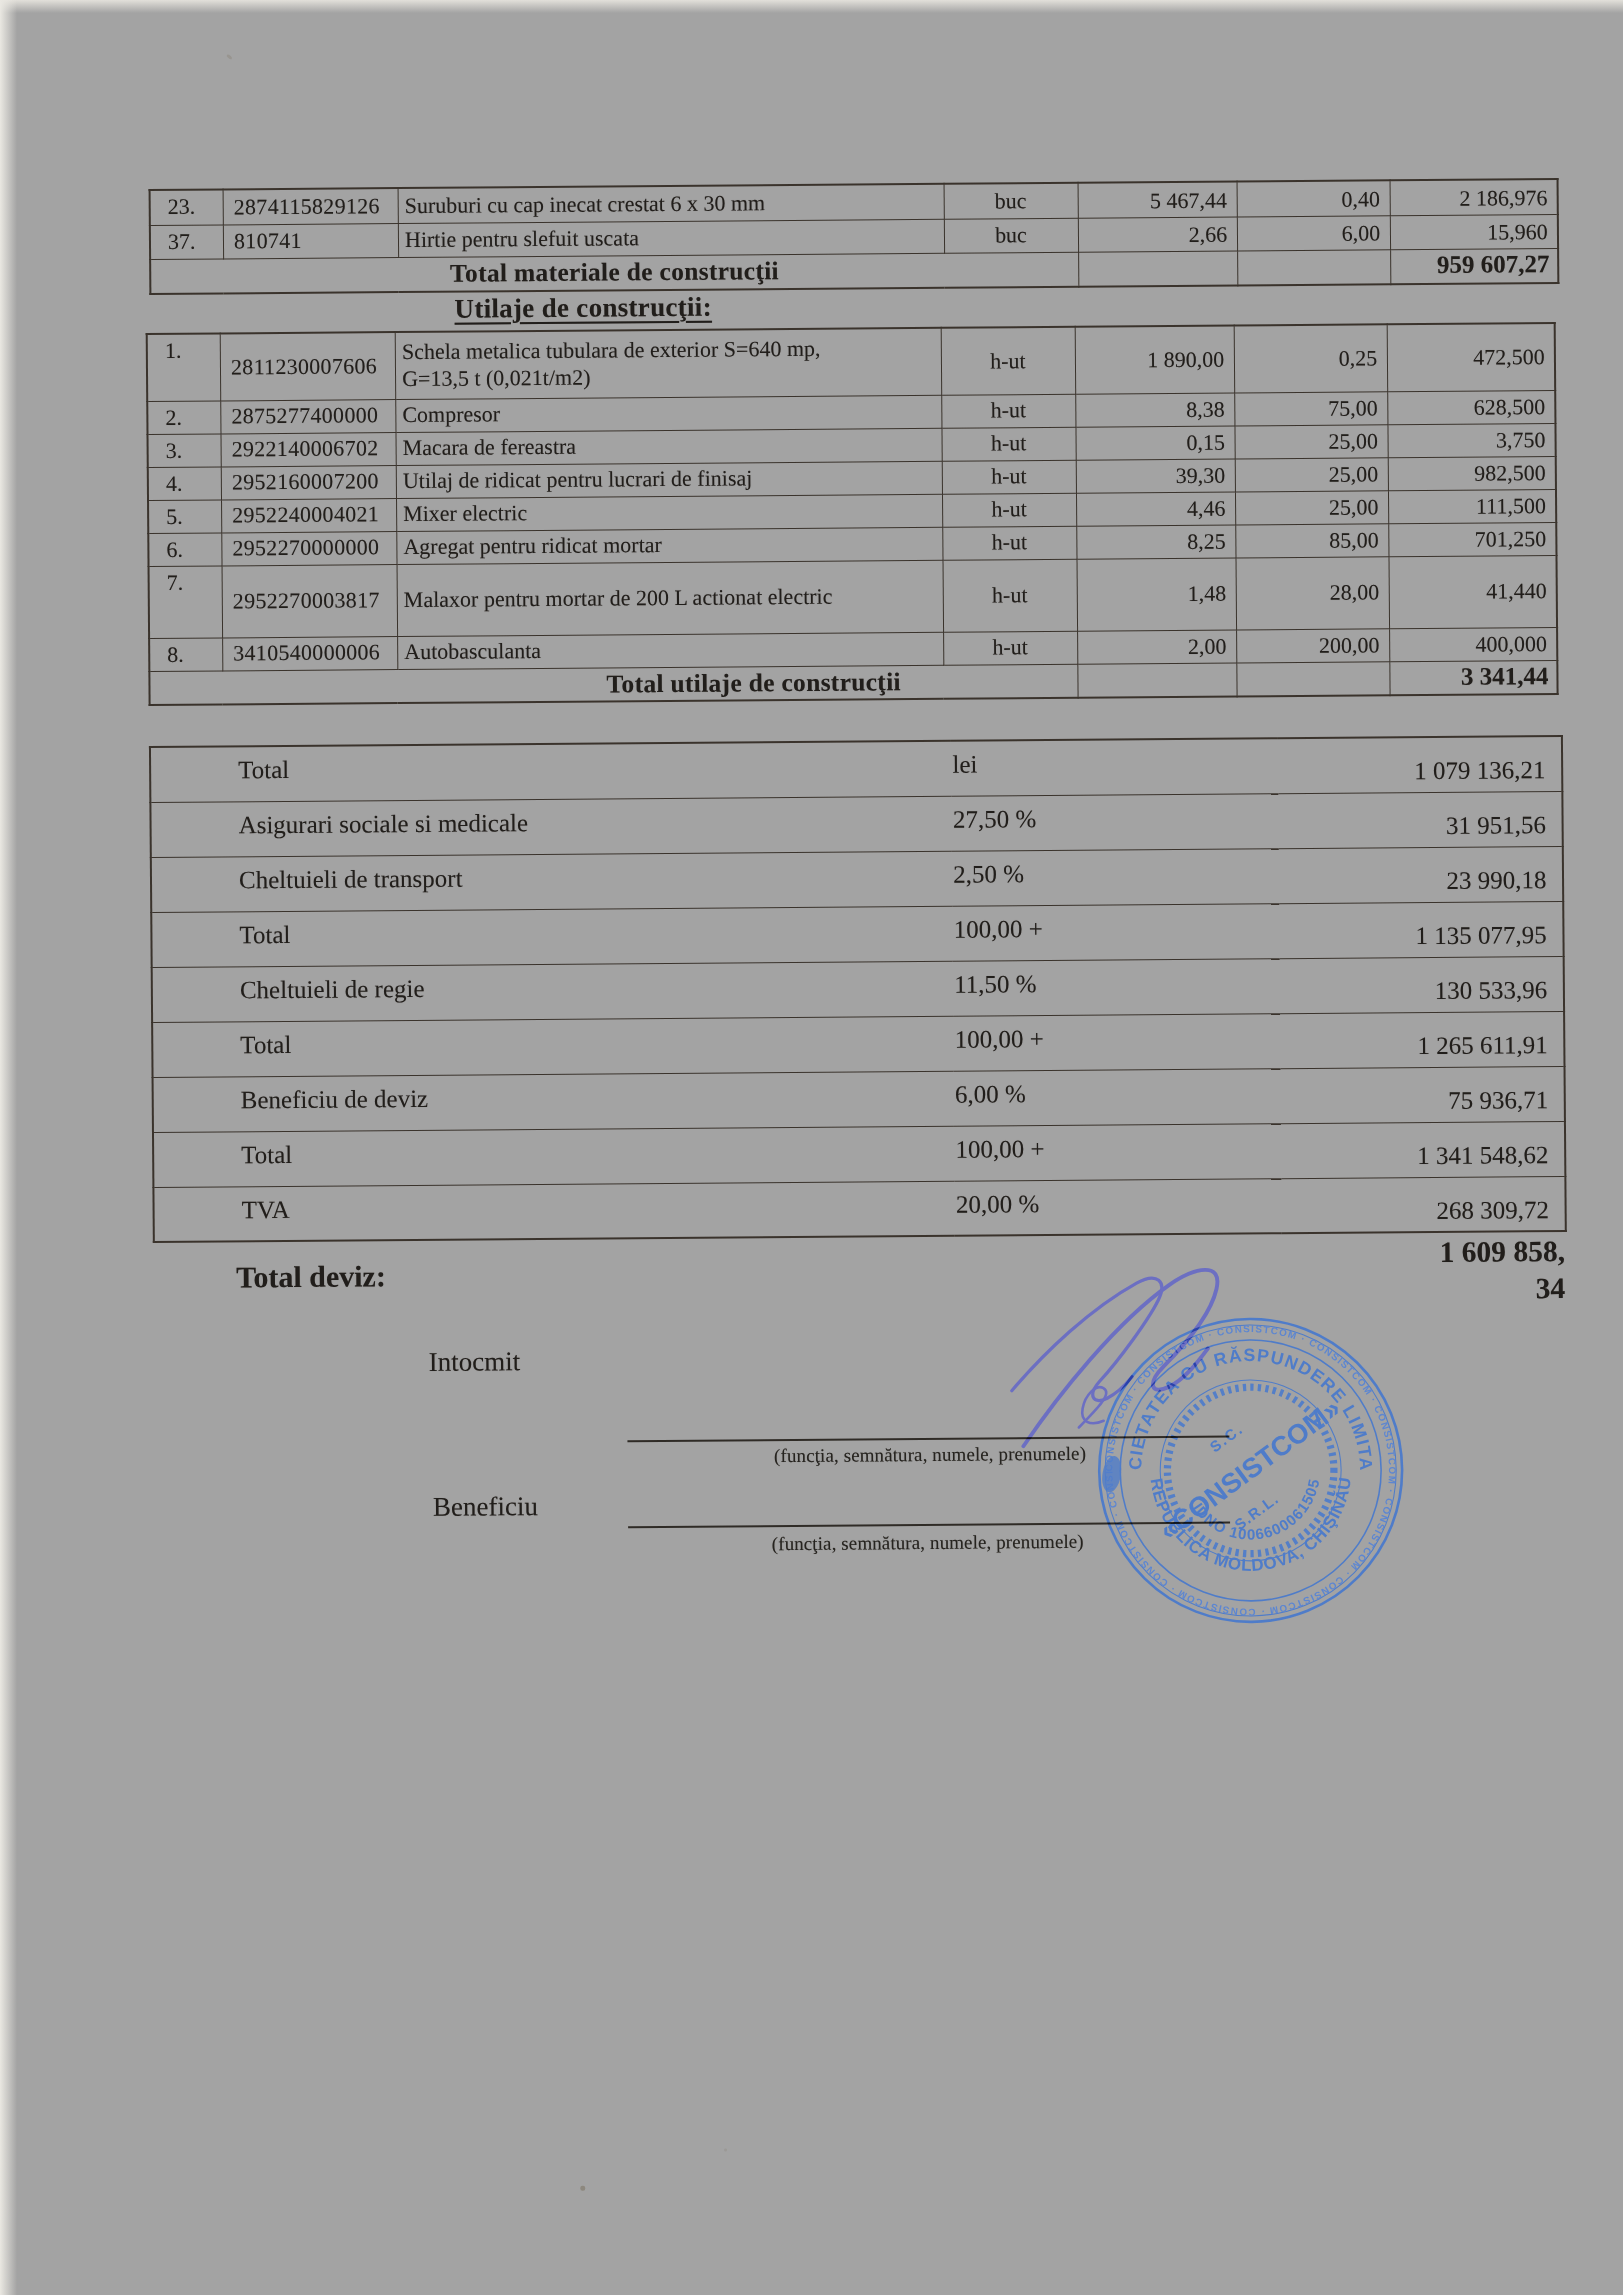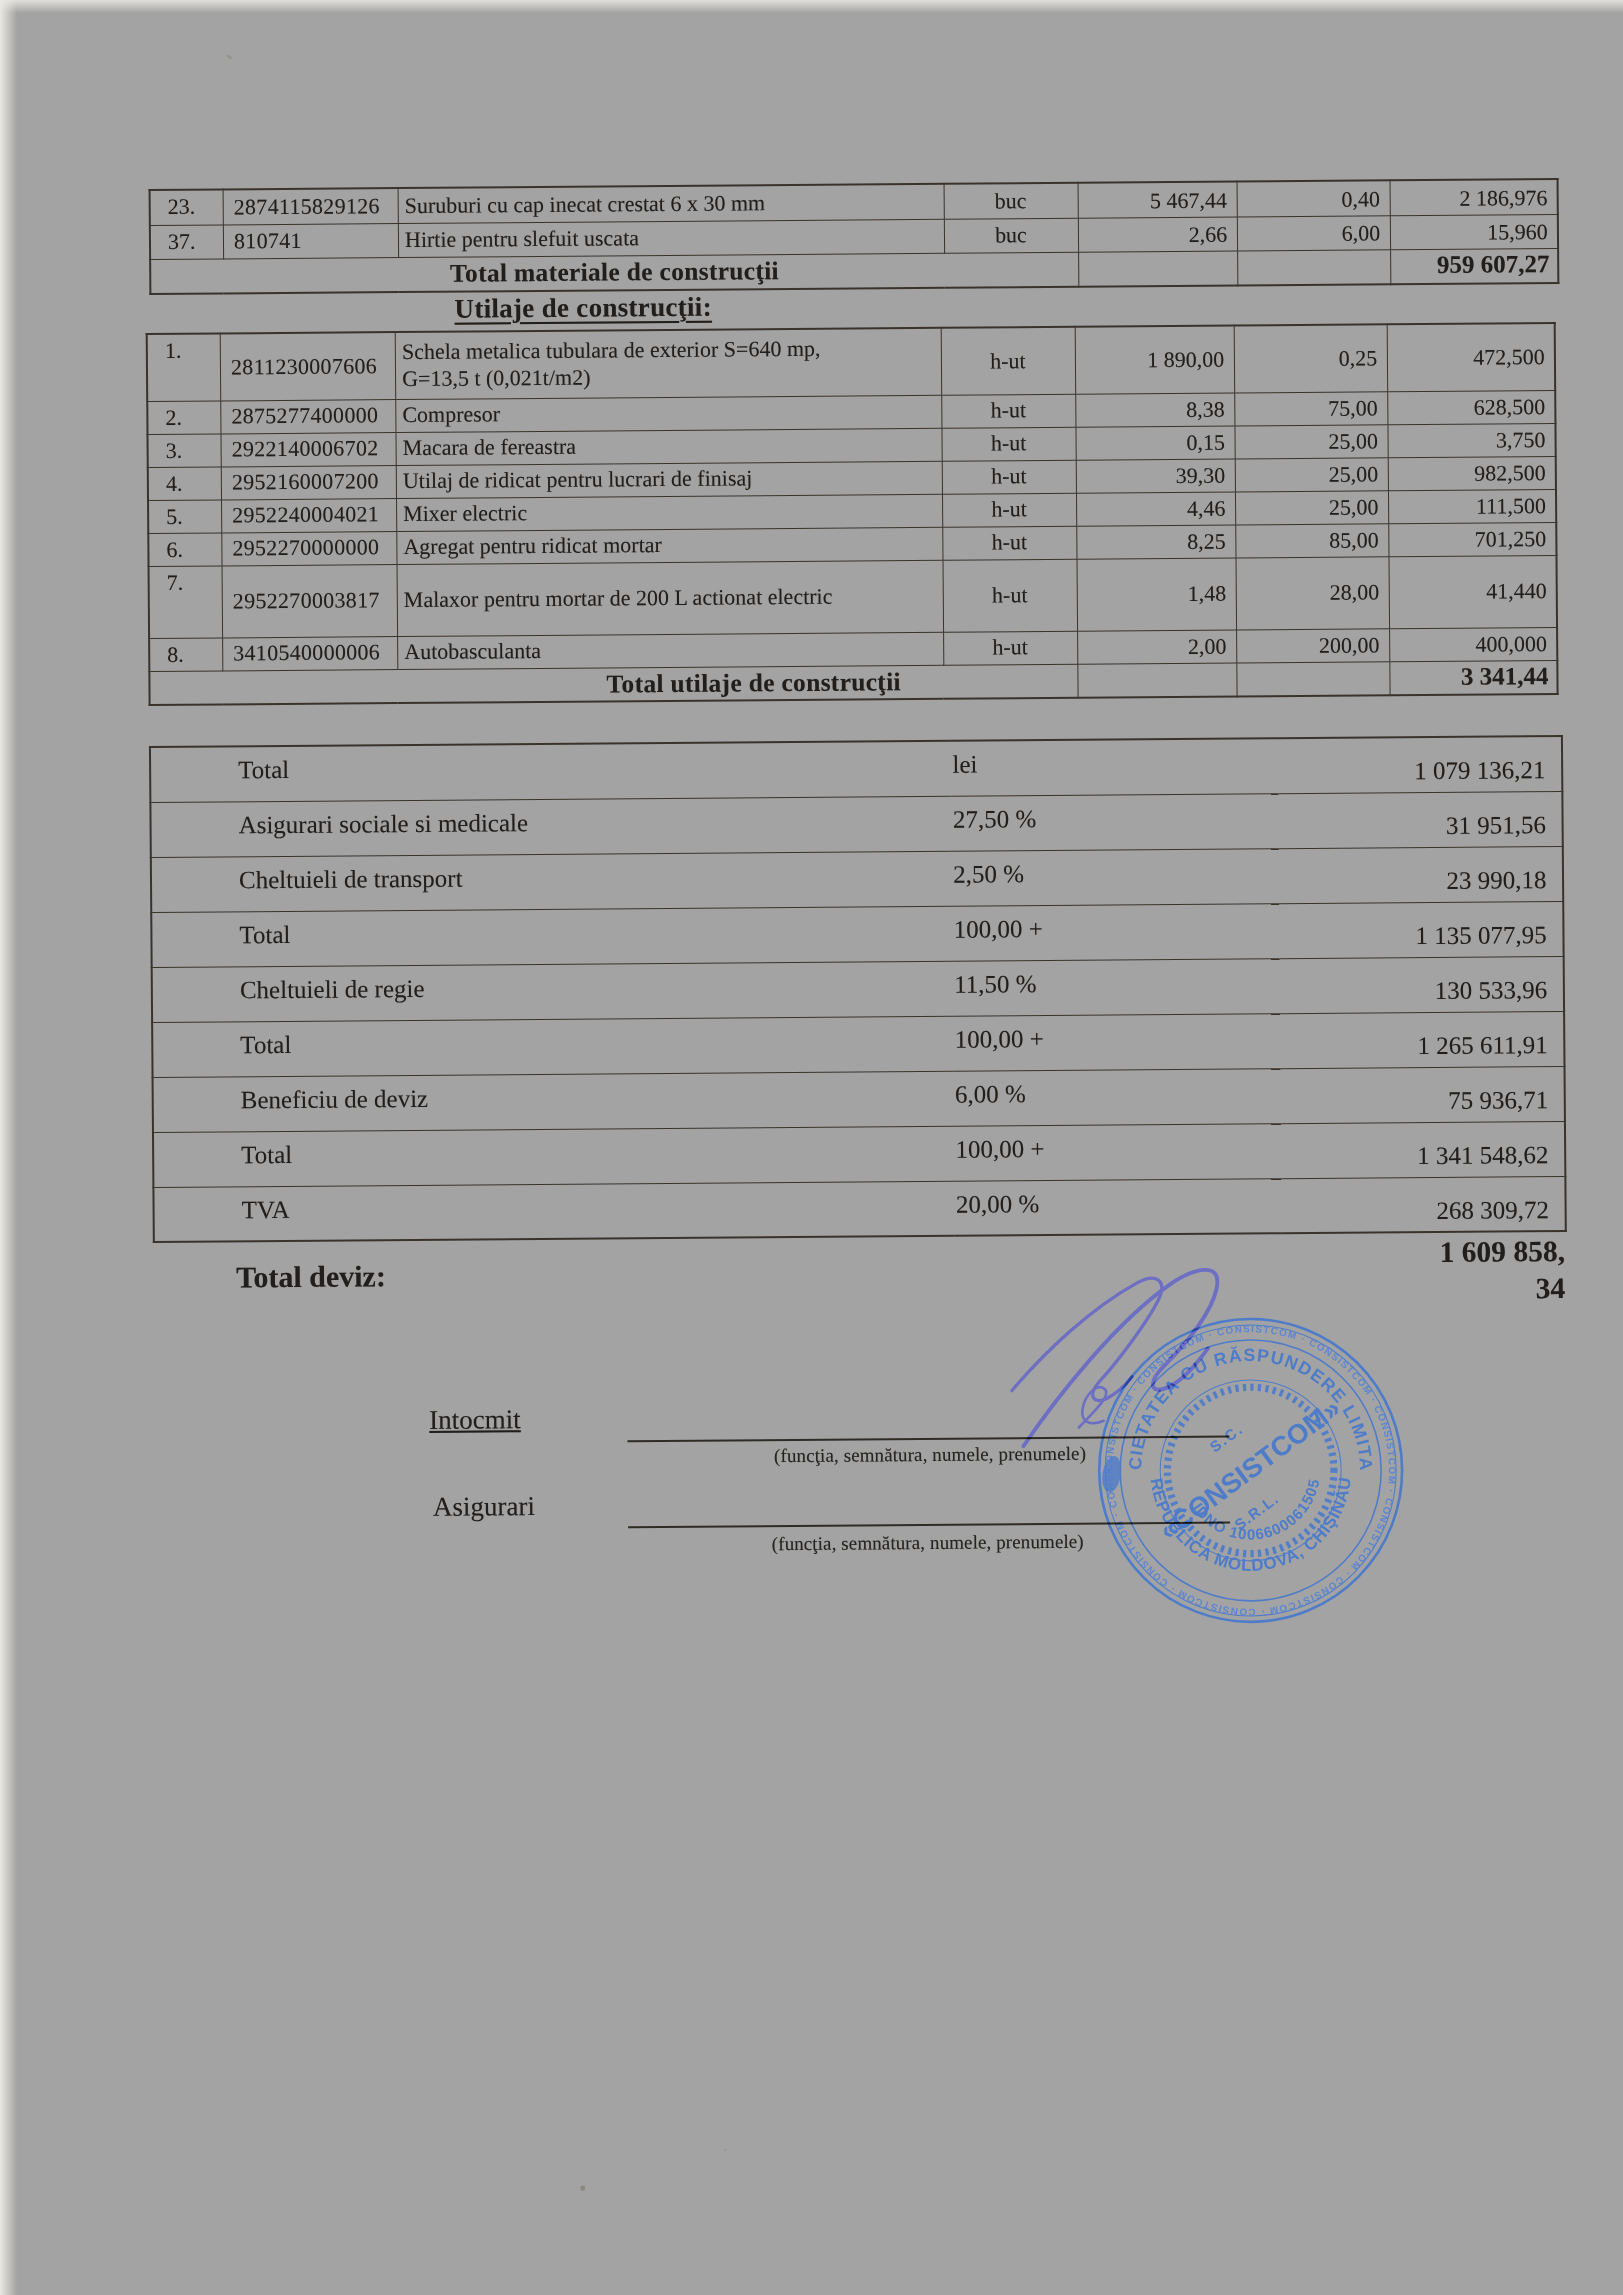--- a/index.html
+++ b/index.html
@@ -245,25 +245,25 @@
     </tr>
   </tbody>
       </table>
 
   <div class="grand-label txt">Total deviz:</div>
   <div class="grand-value txt">
     <div>1 609 858,</div>
     <div>34</div>
   </div>
 
-  <div class="sig-label txt" style="left:424px;top:1407px;text-decoration:underline;">Intocmit</div>
+  <div class="sig-label txt" style="left:424px;top:1349px;">Intocmit</div>
   <div class="sig-line" style="top:1444px;"></div>
   <div class="sig-caption txt" style="left:741px;top:1450px;">(funcţia, semnătura, numele, prenumele)</div>
 
-  <div class="sig-label txt" style="left:427px;top:1494px;">Asigurari</div>
+  <div class="sig-label txt" style="left:427px;top:1494px;">Beneficiu</div>
   <div class="sig-line" style="top:1530px;"></div>
   <div class="sig-caption txt" style="left:738px;top:1538px;">(funcţia, semnătura, numele, prenumele)</div>
 
   <svg class="stamp" width="312" height="312" viewBox="-238 -238 476 476">
     <g fill="none" stroke="#4678cd">
       <circle r="231" stroke-width="4"></circle>
       <circle r="222" stroke-width="1.6"></circle>
       <circle r="199" stroke-width="2.4"></circle>
       <circle r="138" stroke-width="1.6"></circle>
       <circle r="127" stroke-width="11" stroke-dasharray="5 6.5" opacity="0.95"></circle>

